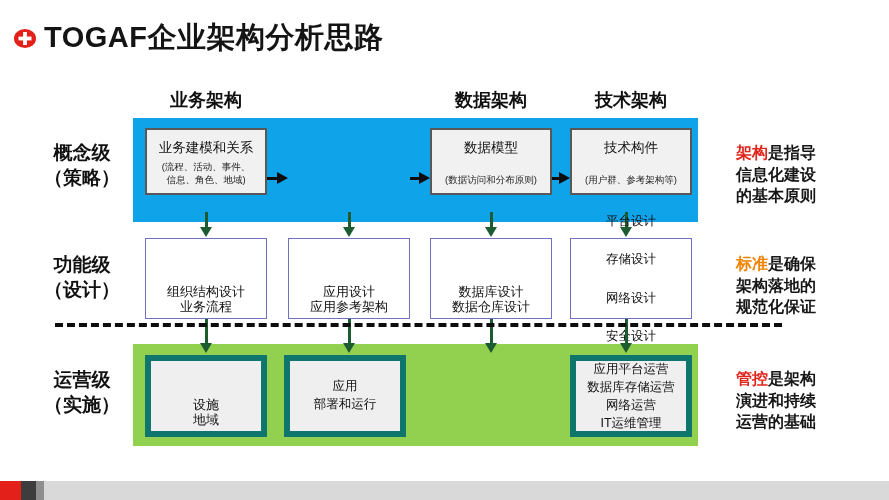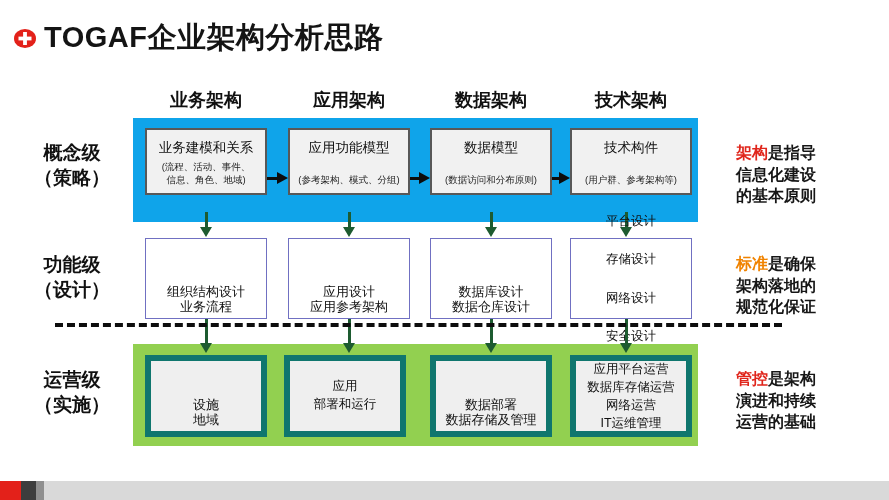--- a/index.html
+++ b/index.html
@@ -36,21 +36,21 @@
   .v-arrow{position:absolute;width:13px;}
   .v-arrow .stem{position:absolute;left:5px;top:0;width:2.5px;background:#1D5B30;}
   .v-arrow .head{position:absolute;left:0;bottom:0;width:0;height:0;border-top:10px solid #1D5B30;border-left:6.5px solid transparent;border-right:6.5px solid transparent;}
   .va-a{top:212px;height:25px;}
   .va-a .stem{height:16px;}
   .va-b{top:319px;height:34px;}
   .va-b .stem{height:25px;}
   
   .dashed-line{position:absolute;left:55px;top:323px;width:727px;border-top:4px dashed #0d0d0d;}
   
-  .row-label{position:absolute;left:20px;width:104px;text-align:center;font-size:19px;font-weight:bold;color:#111;line-height:25px;}
+  .row-label{position:absolute;left:30px;width:104px;text-align:center;font-size:19px;font-weight:bold;color:#111;line-height:25px;}
   .rl-1{top:140px;}
   .rl-2{top:252px;}
   .rl-3{top:367px;}
   
   .annotation{position:absolute;left:736px;width:86px;font-size:16px;font-weight:bold;color:#161616;line-height:21.5px;}
   .an-1{top:142px;}
   .an-2{top:253px;}
   .an-3{top:368px;}
   .key-red{color:#E0251B;}
   .key-orange{color:#F08300;}
@@ -70,38 +70,33 @@
       <svg width="22" height="19" viewBox="0 0 22 19">
         <ellipse cx="11" cy="9.5" rx="11" ry="9.5" fill="#E3211A"></ellipse>
         <rect x="4.5" y="7.6" width="13" height="3.8" fill="#ffffff"></rect>
         <rect x="9.1" y="3" width="3.8" height="13" fill="#ffffff"></rect>
       </svg>
     </span>
     <span class="page-title">TOGAF企业架构分析思路</span>
   </div>
 
   <div class="col-header" style="left:145px;">业务架构</div>
-  <div class="col-header" style="left:288px;">应用架构</div>
   <div class="col-header" style="left:430px;">数据架构</div>
   <div class="col-header" style="left:570px;">技术架构</div>
 
   <div class="band blue-band"></div>
   <div class="band green-band"></div>
 
   <div class="box concept-box" style="left:145px;">
     <div class="box-title">业务建模和关系</div>
     <div class="box-sub">
       <div>(流程、活动、事件、</div>
       <div>信息、角色、地域)</div>
     </div>
   </div>
-  <div class="box concept-box" style="left:288px;">
-    <div class="box-title">应用功能模型</div>
-    <div class="box-sub">(参考架构、模式、分组)</div>
-  </div>
   <div class="box concept-box" style="left:430px;">
     <div class="box-title">数据模型</div>
     <div class="box-sub">(数据访问和分布原则)</div>
   </div>
   <div class="box concept-box" style="left:570px;">
     <div class="box-title">技术构件</div>
     <div class="box-sub">(用户群、参考架构等)</div>
   </div>
 
   <div class="h-arrow" style="left:267px;width:21px;">
@@ -173,24 +168,20 @@
   <div class="dashed-line"></div>
 
   <div class="box ops-box two-line" style="left:145px;">
     <div class="line">设施</div>
     <div class="line">地域</div>
   </div>
   <div class="box ops-box four-line" style="left:284px;font-family:Liberation Mono, monospace;">
     <div class="line">应用</div>
     <div class="line">部署和运行</div>
   </div>
-  <div class="box ops-box two-line" style="left:430px;">
-    <div class="line">数据部署</div>
-    <div class="line">数据存储及管理</div>
-  </div>
   <div class="box ops-box four-line" style="left:570px;">
     <div class="line">应用平台运营</div>
     <div class="line">数据库存储运营</div>
     <div class="line">网络运营</div>
     <div class="line">IT运维管理</div>
   </div>
 
   <div class="row-label rl-1">
     <div>概念级</div>
     <div>（策略）</div>

